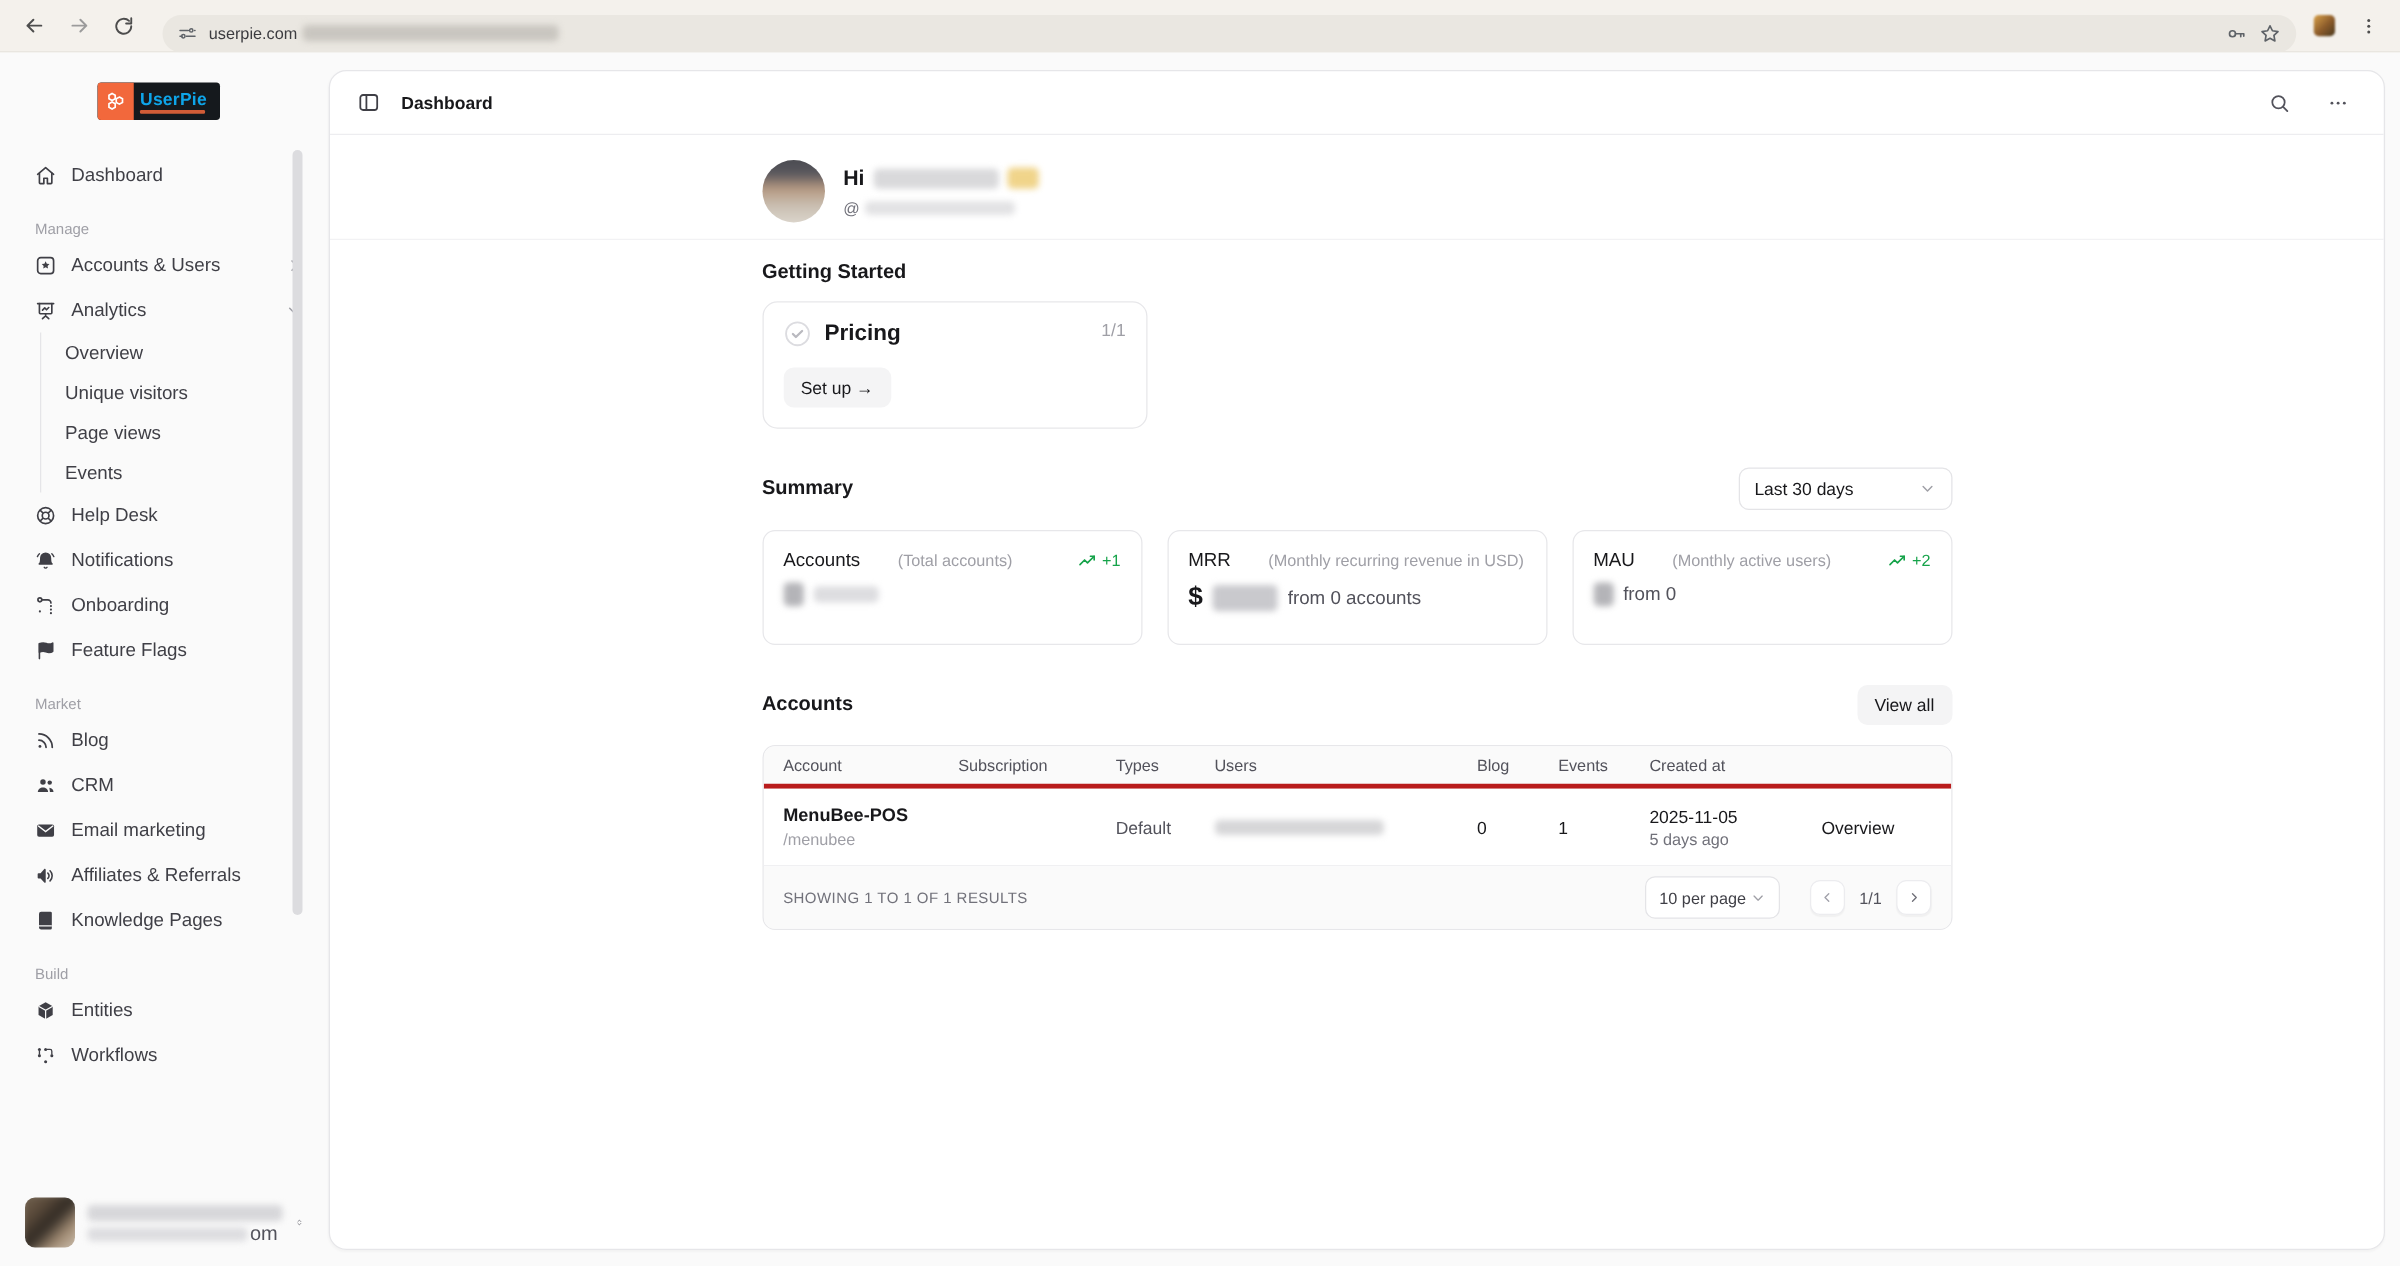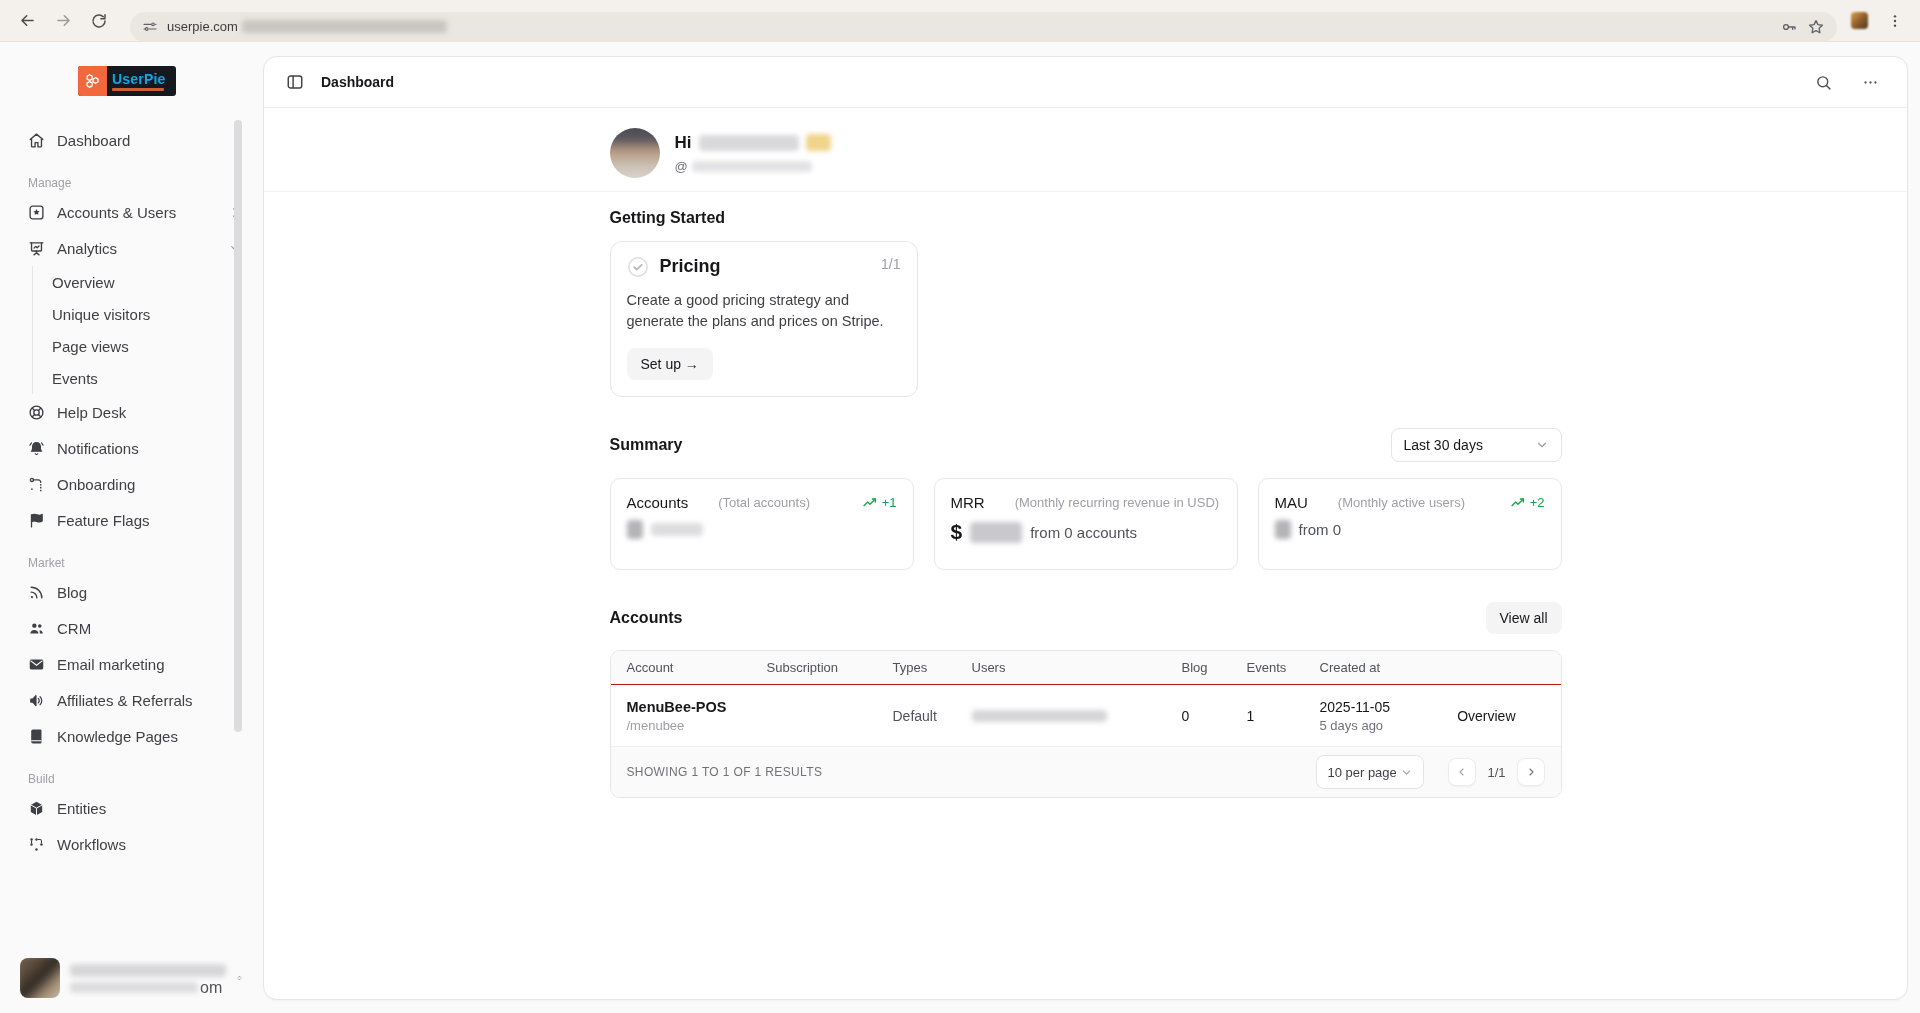--- a/index.html
+++ b/index.html
@@ -89,21 +89,21 @@
   .val-blur-sm { width:16px; height:19px; background:#b4b4b8; }
   .val-blur-lg { width:52px; height:13px; background:#dddde0; }
   .val-blur-mrr { width:52px; height:21px; background:#c9c9cd; }
   .dollar { font-size:21px; font-weight:bold; color:#18181b; }
   .card-note { font-size:15px; color:#52525b; margin-left:0; }
 
   
   .accounts-head { margin-top:32px; display:flex; align-items:center; justify-content:space-between; }
   .table { margin-top:16px; border:1px solid #e7e7ea; border-radius:10px; overflow:hidden; }
   .tgrid { display:grid; grid-template-columns:140px 126px 79px 210px 65px 73px 131px 1fr; align-items:center; padding-left:16px; }
-  .thead { height:34px; background:#fafafa; border-bottom:1px solid #b91c1c; font-size:13px; color:#52525b; }
+  .thead { height:34px; background:#fafafa; border-bottom:4px solid #b91c1c; font-size:13px; color:#52525b; }
   .trow { height:62px; background:#fff; border-bottom:1px solid #f0f0f2; }
   .cell-name { font-size:14.5px; font-weight:bold; color:#18181b; }
   .cell-slug { margin-top:3px; font-size:13px; color:#9f9fa6; }
   .cell-gray { font-size:14px; color:#52525b; }
   .cell-dark { font-size:14px; color:#18181b; }
   .users-blur { width:135px; height:12px; background:#d6d6d8; }
   .cell-date2 { margin-top:3px; font-size:13px; color:#71717a; }
   .cell-action { justify-self:end; padding-right:45px; font-size:14px; color:#18181b; cursor:pointer; }
   .tfoot { height:50px; background:#fafafa; display:flex; align-items:center; padding:0 16px; }
   .tfoot-text { font-size:12px; color:#71717a; letter-spacing:.03em; flex:1; }
@@ -432,21 +432,20 @@
         <h2 class="gs-title h2">Getting Started</h2>
         <div class="gs-card">
           <div class="gs-card-head">
             <svg width="22" height="22" viewBox="0 0 24 24">
                 <circle cx="12" cy="12" r="10" fill="#ffffff" stroke="#dcdce0" stroke-width="1.6"></circle>
                 <path d="M8 12.2l2.6 2.6L16 9.6" fill="none" stroke="#b9b9bf" stroke-width="2" stroke-linecap="round" stroke-linejoin="round"></path>
               </svg>
             <span class="gs-card-title">Pricing</span>
             <span class="gs-progress">1/1</span>
           </div>
-          <p class="gs-desc">Create a good pricing strategy and generate the plans and prices on Stripe.</p>
           <span class="btn-gray">Set up →</span>
         </div>
 
         <div class="summary-head">
           <h2 class="h2">Summary</h2>
           <div class="select select-range">
             <span>Last 30 days</span>
             <svg width="14" height="14" viewBox="0 0 24 24" fill="none" stroke="#9f9fa6" stroke-width="2" stroke-linecap="round" stroke-linejoin="round">
                 <path d="M6 9l6 6 6-6"></path>
               </svg>

